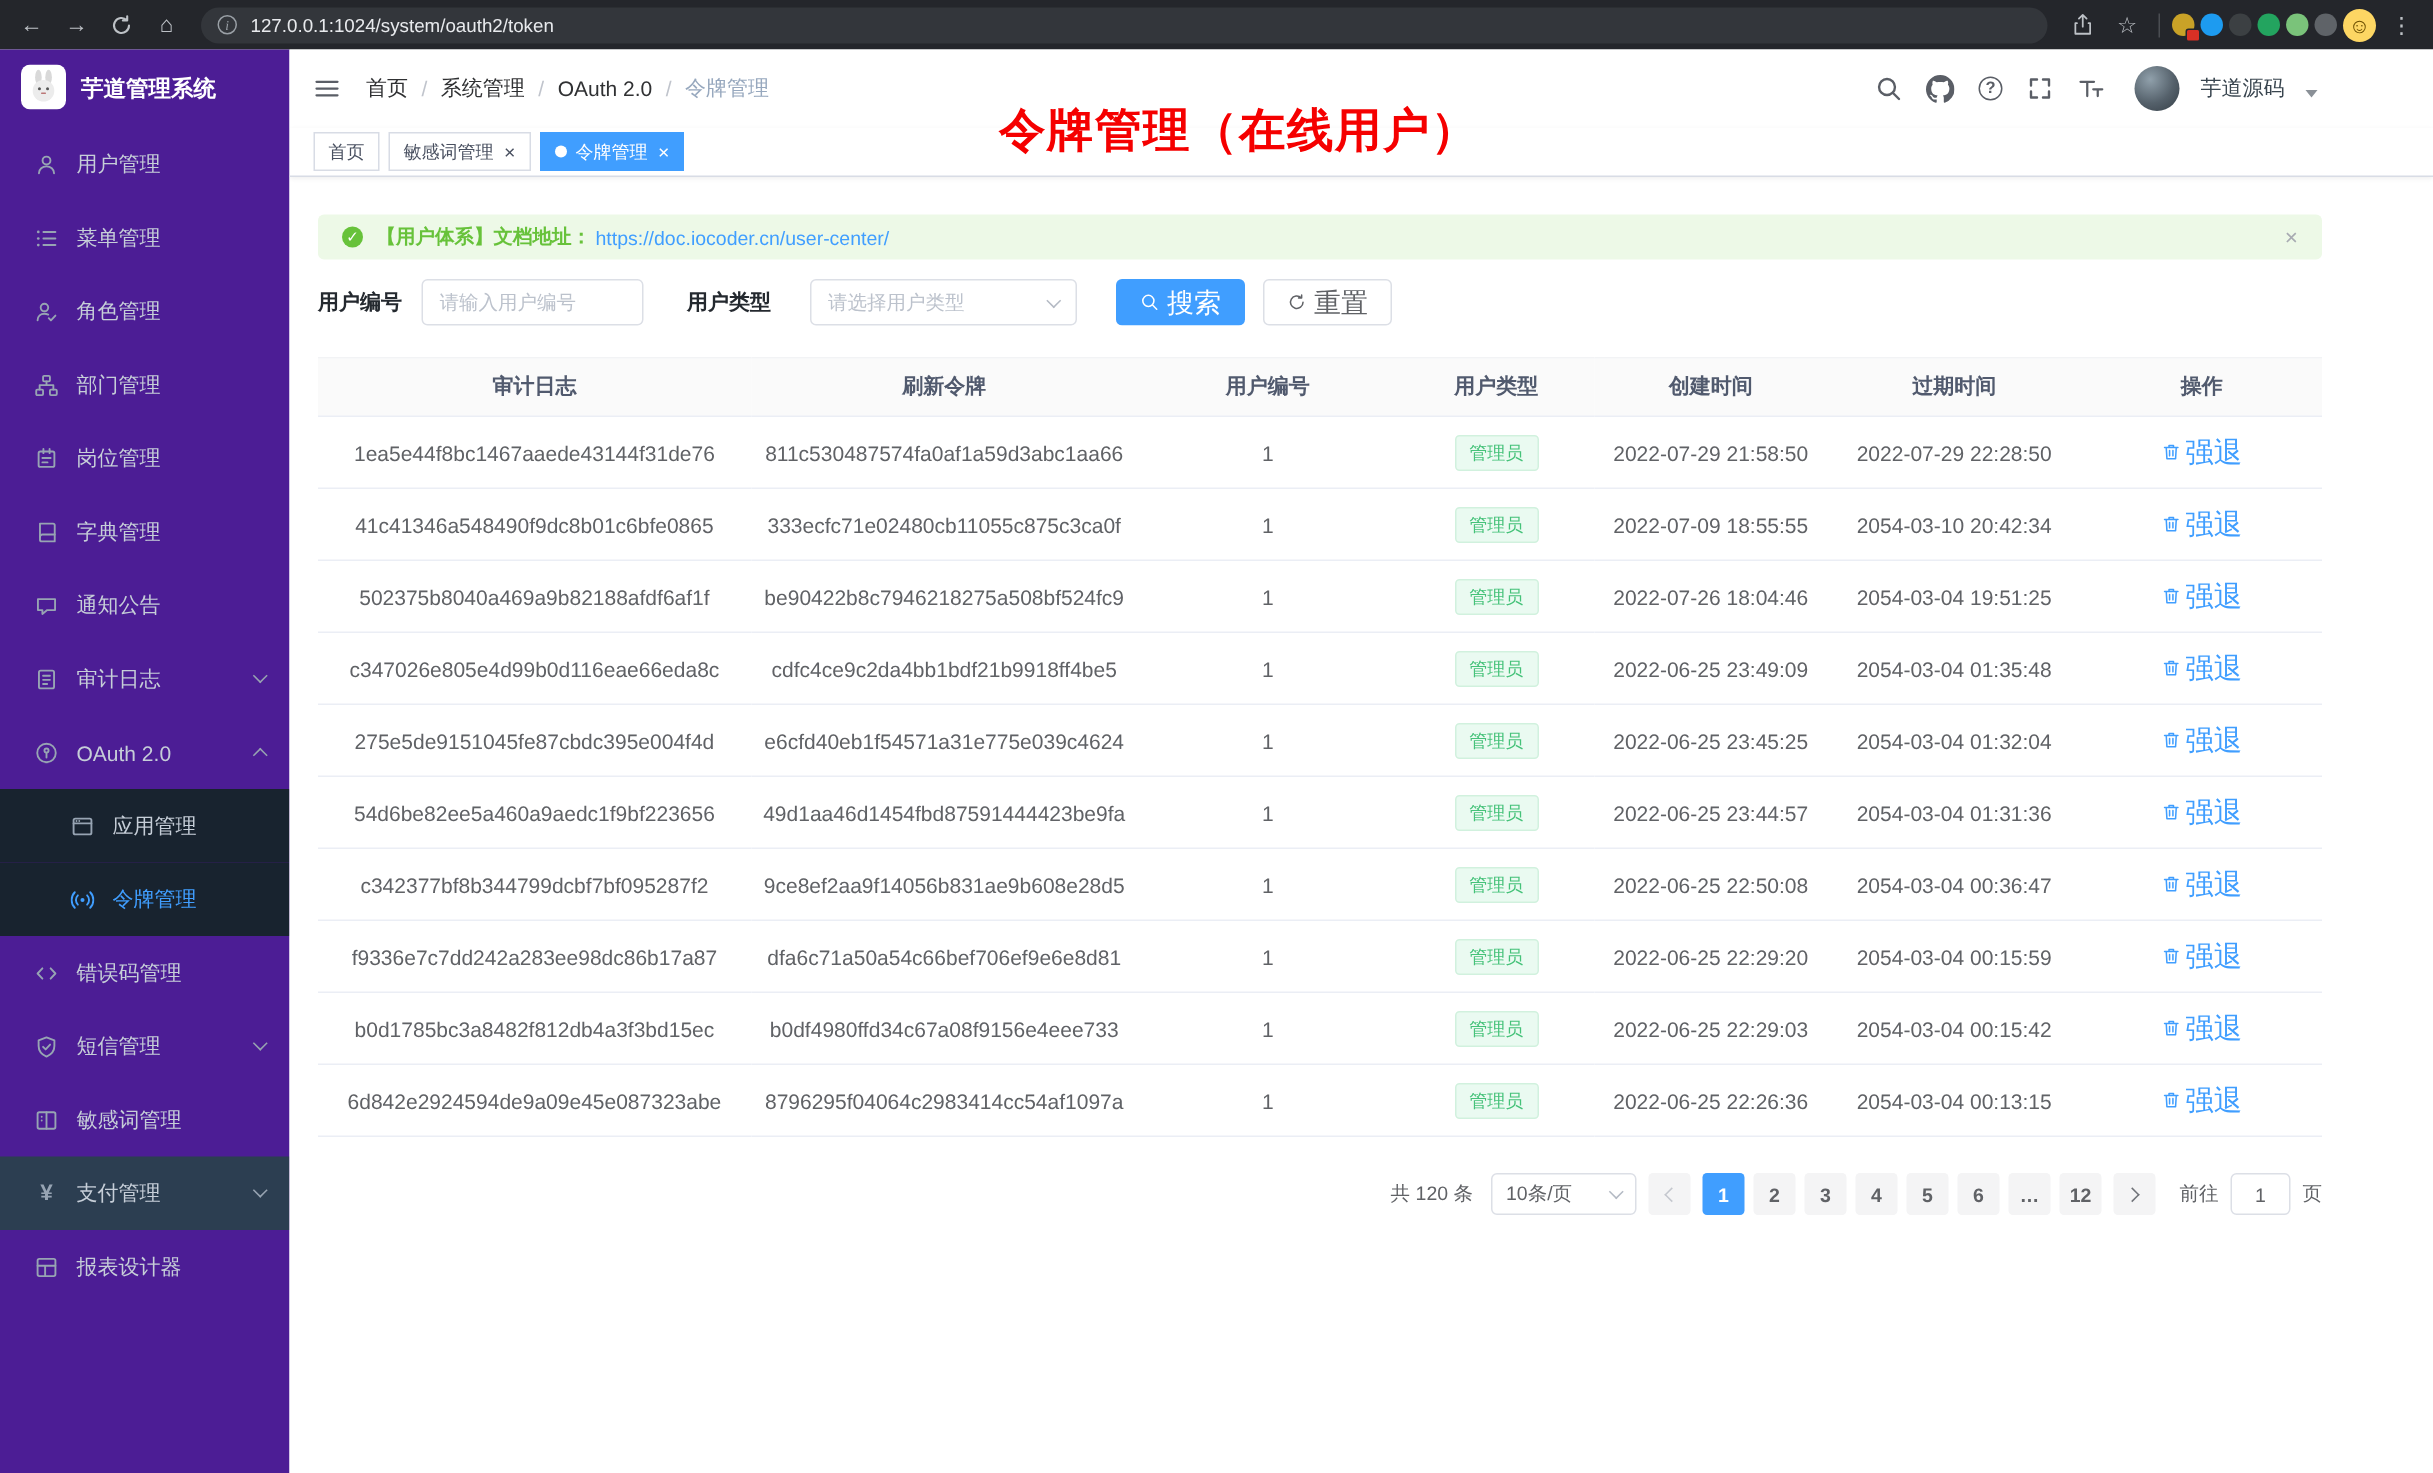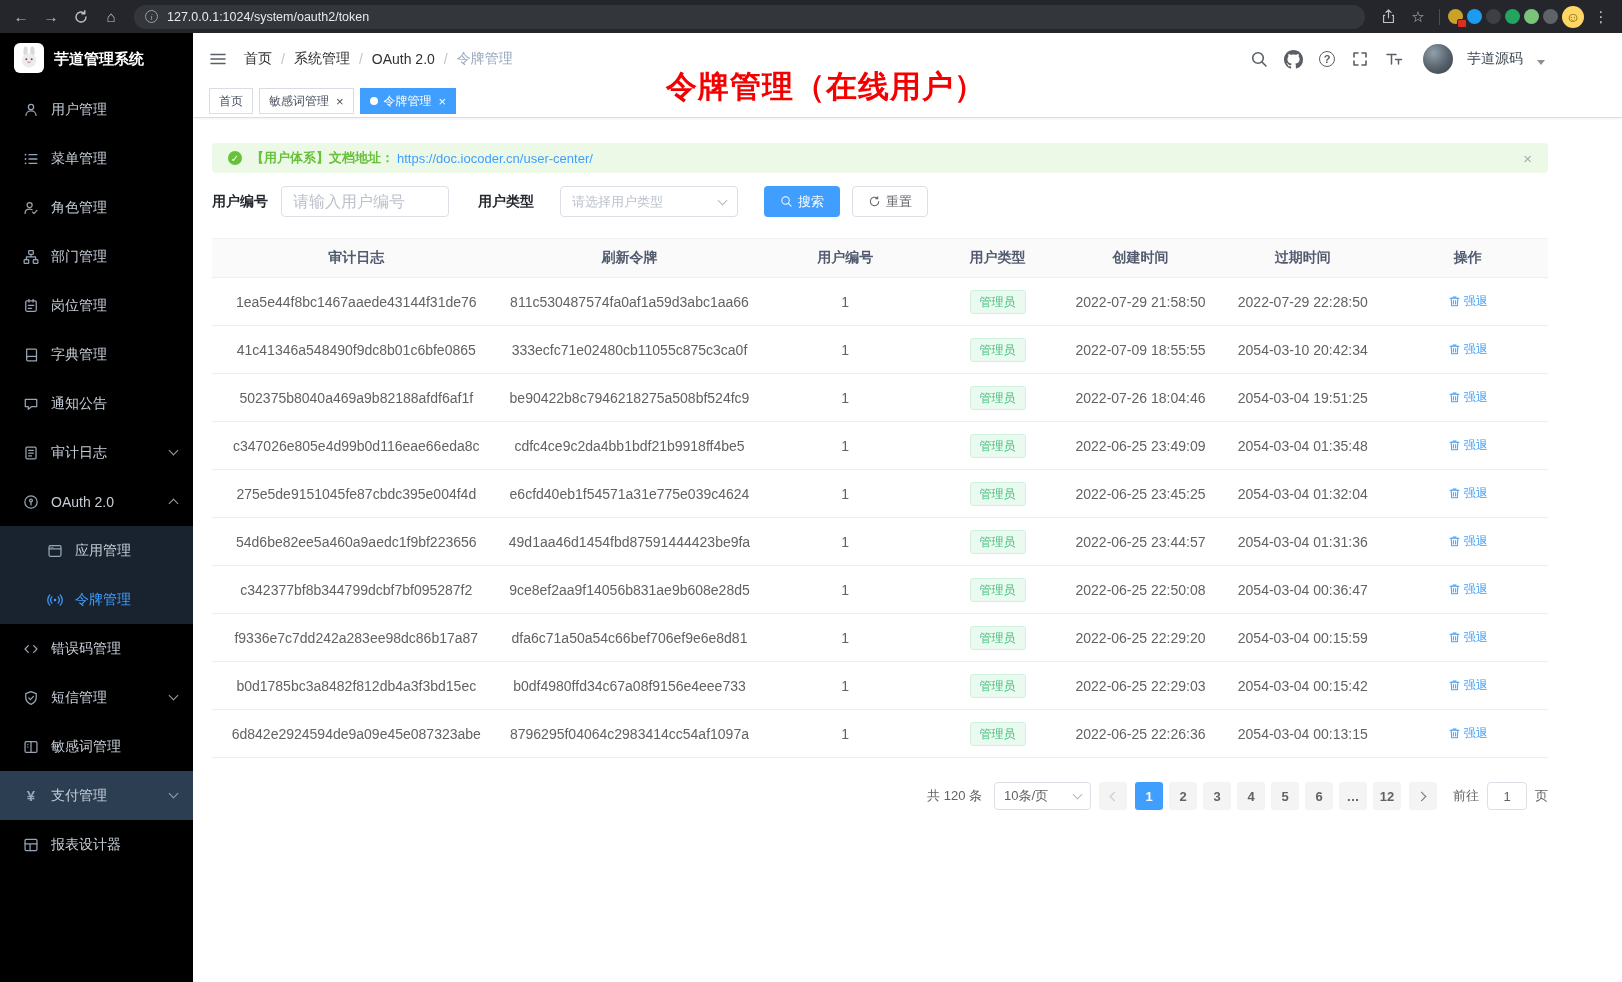--- a/index.html
+++ b/index.html
@@ -12,21 +12,21 @@
   .bico{width:26px;height:26px;display:flex;align-items:center;justify-content:center;color:#bdc1c6;font-size:15px;border-radius:50%;cursor:pointer;flex:none}
   .urlbar{flex:1;height:24px;margin:0 8px;background:#33363b;border-radius:12px;display:flex;align-items:center;padding:0 11px;gap:9px;min-width:0;cursor:text}
   .cir-i{width:13px;height:13px;border:1px solid #9aa0a6;border-radius:50%;color:#9aa0a6;font-size:9px;font-style:italic;display:flex;align-items:center;justify-content:center;font-family:"Liberation Serif",serif;flex:none}
   .utext{color:#e8eaed;font-size:12.5px;white-space:nowrap}
   .ext{width:15px;height:15px;border-radius:50%;display:inline-block;position:relative;flex:none}
   .ext .badge{position:absolute;right:-4px;bottom:-4px;width:10px;height:9px;background:#d93025;border-radius:2px;border:1px solid #24262b}
   .pav{width:22px;height:22px;border-radius:50%;background:#fdd663;color:#6b4e00;display:flex;align-items:center;justify-content:center;font-size:14px;cursor:pointer;flex:none}
   .bdivider{width:1px;height:16px;background:#4a4d52;margin:0 4px}
 
   
-  .sidebar{position:absolute;top:33px;left:0;width:193px;bottom:0;background:#000000;overflow:hidden}
+  .sidebar{position:absolute;top:33px;left:0;width:193px;bottom:0;background:#4c1d95;overflow:hidden}
   .logo{height:52px;display:flex;align-items:center;gap:10px;padding:0 14px;cursor:pointer}
   .logo-title{color:#fff;font-size:15px;font-weight:700;white-space:nowrap}
   .mi{height:49px;display:flex;align-items:center;padding:0 16px 0 22px;color:#c6ced8;font-size:14px;cursor:pointer}
   .mi .mic{width:18px;height:18px;margin-right:11px;color:#97a4b3;display:flex;align-items:center;justify-content:center;flex:none}
   .yen{font-size:15px;font-weight:700;line-height:1}
   .mi.child{padding-left:46px;background:#18232f}
   .mi.active{color:#409eff}
   .mi.active .mic{color:#409eff}
   .mi.hl{background:#2c3e51}
   .mil{white-space:nowrap}
@@ -63,34 +63,34 @@
   .content{padding:25px 74px 0 19px}
   .alert{height:30px;background:#edf9e7;border-radius:4px;display:flex;align-items:center;padding:0 16px;font-size:13px;margin-bottom:13px}
   .acheck{width:14px;height:14px;border-radius:50%;background:#67c23a;color:#fff;font-size:10px;display:flex;align-items:center;justify-content:center;margin-right:9px;flex:none}
   .atext{color:#67c23a;font-weight:600}
   .alink{color:#409eff;margin-left:3px;cursor:pointer}
   .aclose{margin-left:auto;color:#a8abb2;font-size:15px;cursor:pointer}
 
   .filters{display:flex;align-items:center;margin-bottom:21px;font-size:14px}
   .flabel{font-weight:700;color:#24292f;margin-right:13px;white-space:nowrap}
   .flabel2{margin-left:29px}
-  .fin{width:168px;height:31px;border:1px solid #dcdfe6;border-radius:4px;padding:0 11px;font-size:16px;color:#606266;outline:none;font-family:inherit}
+  .fin{width:148px;height:31px;border:1px solid #dcdfe6;border-radius:4px;padding:0 11px;font-size:13px;color:#606266;outline:none;font-family:inherit}
   .fin::placeholder{color:#bcc2cc}
   .fsel{width:178px;height:31px;border:1px solid #dcdfe6;border-radius:4px;margin-left:13px;display:flex;align-items:center;justify-content:space-between;padding:0 11px;color:#bcc2cc;font-size:13px;cursor:pointer}
   .selchev{width:7px;height:7px;border-right:1.2px solid #b4bac4;border-bottom:1.2px solid #b4bac4;transform:rotate(45deg);margin-top:-3px;flex:none}
-  .btn{height:31px;border-radius:4px;font-size:13px;display:inline-flex;align-items:center;gap:5px;padding:0 15px;cursor:pointer;border:1px solid transparent;font-family:inherit}
+  .btn{height:31px;border-radius:4px;font-size:18px;display:inline-flex;align-items:center;gap:5px;padding:0 15px;cursor:pointer;border:1px solid transparent;font-family:inherit}
   .btn.primary{background:#409eff;color:#fff;margin-left:26px}
   .btn.plain{background:#fff;border-color:#dcdfe6;color:#606266;margin-left:12px}
   .bsico{display:flex;align-items:center}
 
   .tkn-table{width:100%;border-collapse:collapse;table-layout:fixed;font-size:14px;color:#606266}
   .tkn-table th{height:39px;background:#fafafa;color:#515a6e;font-weight:700;border-bottom:1px solid #ebeef5;border-top:1px solid #f2f3f5;text-align:center;white-space:nowrap}
   .tkn-table td{height:48px;border-bottom:1px solid #ebeef5;text-align:center;white-space:nowrap;overflow:hidden}
   .tag{display:inline-block;padding:2px 9px;font-size:12px;color:#45c279;background:#eafaf1;border:1px solid #d1f1de;border-radius:3px;line-height:1.5}
-  .act{color:#409eff;font-size:12px;display:inline-flex;align-items:center;gap:3px;cursor:pointer}
+  .act{color:#409eff;font-size:19px;display:inline-flex;align-items:center;gap:3px;cursor:pointer}
 
   .pagebar{display:flex;align-items:center;justify-content:flex-end;margin-top:24px;font-size:13px;color:#606266;gap:8px}
   .ptotal{margin-right:4px;white-space:nowrap}
   .psize{width:97px;height:28px;border:1px solid #dcdfe6;border-radius:4px;display:flex;align-items:center;justify-content:space-between;padding:13px 9px;color:#606266;cursor:pointer;flex:none}
   .pages{display:flex;align-items:center;gap:6px}
   .pbtn{min-width:28px;height:28px;padding:0 4px;border-radius:3px;background:#f4f4f5;color:#606266;display:inline-flex;align-items:center;justify-content:center;font-weight:600;cursor:pointer}
   .pbtn.active{background:#409eff;color:#fff}
   .parrow{width:7px;height:7px;border-right:1.4px solid #707379;border-bottom:1.4px solid #707379}
   .parrow.left{transform:rotate(135deg);margin-left:3px}
   .parrow.right{transform:rotate(-45deg);margin-right:3px}

